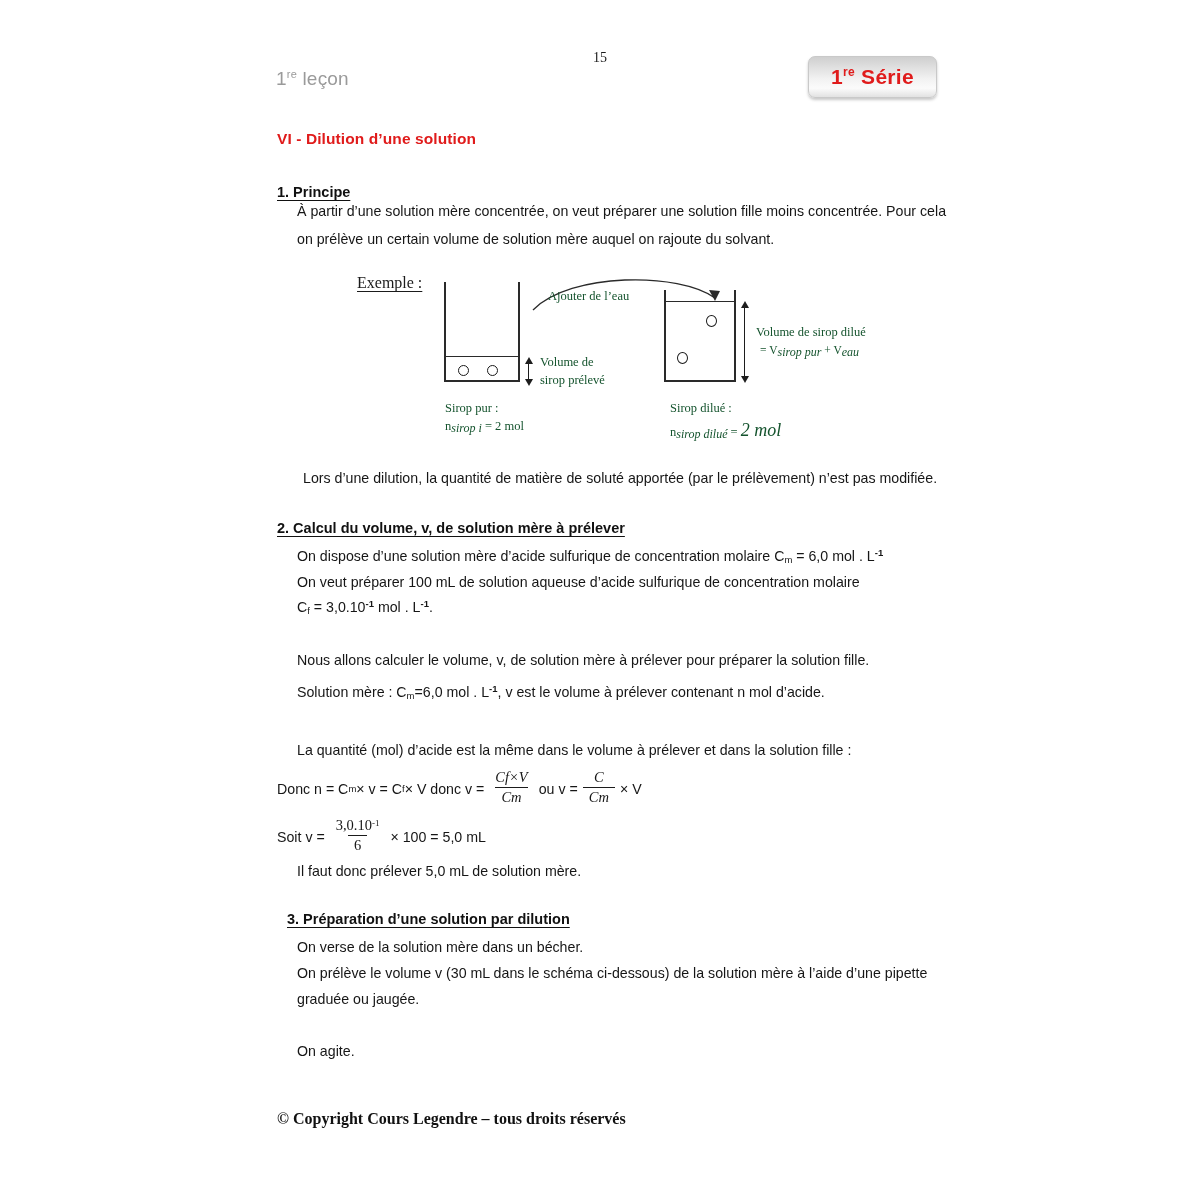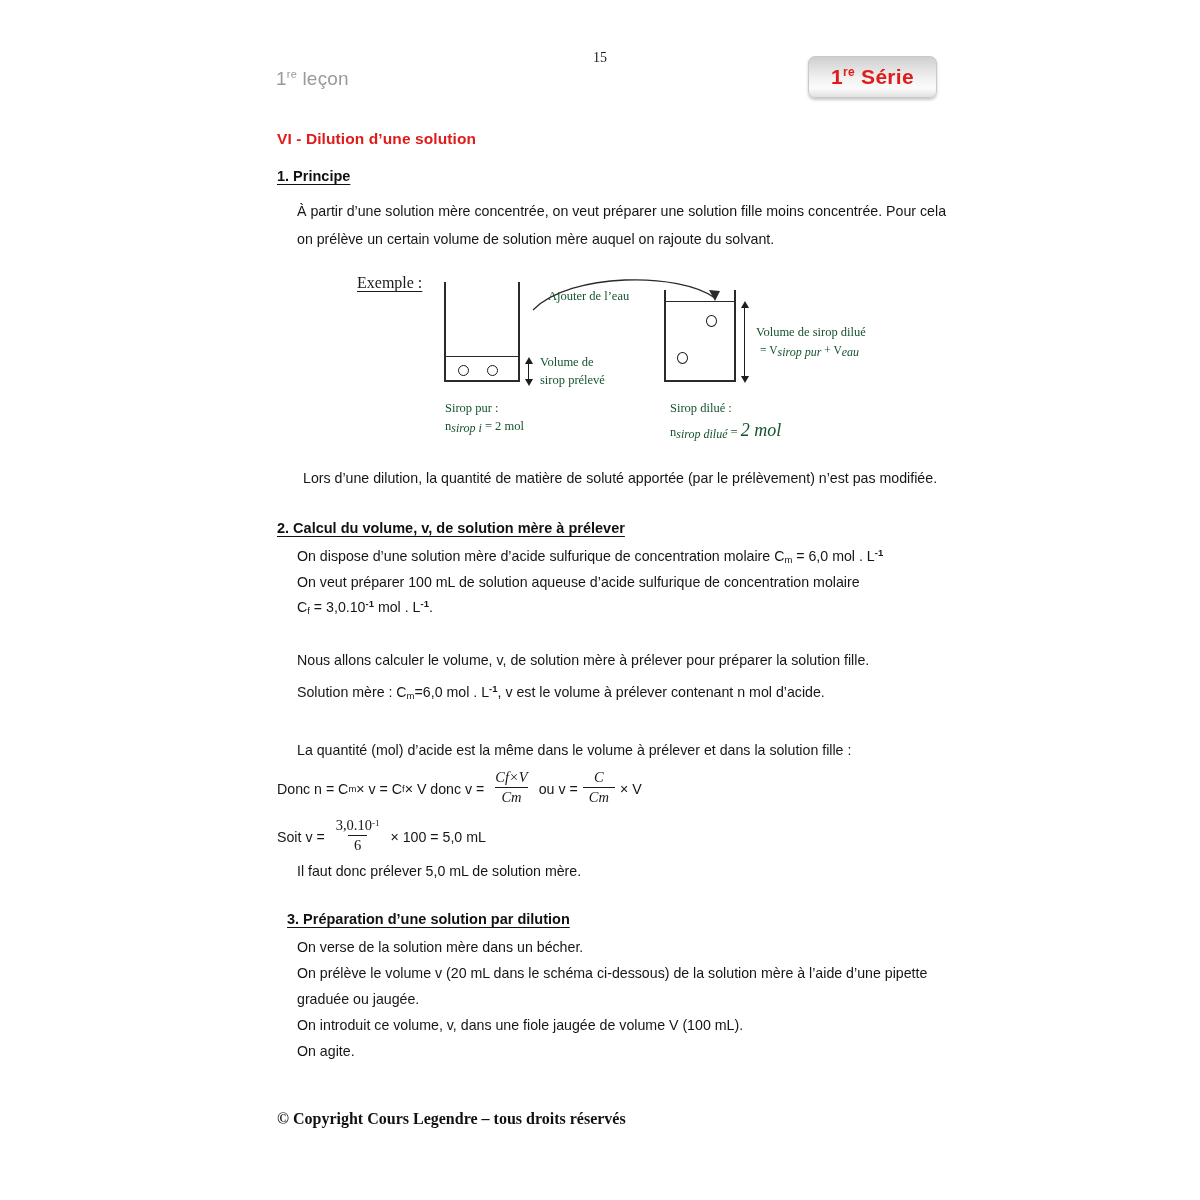--- a/index.html
+++ b/index.html
@@ -221,21 +221,21 @@
   </div>
 
   <div class="page-number">15</div>
 
   <div class="series-badge">
     <span class="badge-text"><span>1</span><sup>re</sup><span> Série</span></span>
   </div>
 
   <div class="section-title-red">VI - Dilution d’une solution</div>
 
-  <div class="abs sub-head" style="left:277px; top:168px;text-decoration:underline;">1. Principe</div>
+  <div class="abs sub-head" style="left:277px; top:184px;text-decoration:underline;">1. Principe</div>
   <div class="abs para" style="left:277px; top:200px; width:660px;">À partir d’une solution mère concentrée, on veut préparer une solution fille moins concentrée. Pour cela</div>
   <div class="abs para" style="left:277px; top:228px; width:660px;">on prélève un certain volume de solution mère auquel on rajoute du solvant.</div>
 
   <div class="figure">
 
     <div class="fig-exemple">Exemple :</div>
 
     <svg class="abs" style="left:190px; top:8px;" width="200" height="42" viewBox="0 0 200 42">
       <path d="M3 40 C 40 2, 150 2, 185 28" fill="none" stroke="#2a2a2a" stroke-width="1.3"></path>
       <polygon points="185,31 179,20 190,21" fill="#2a2a2a"></polygon>
@@ -316,20 +316,19 @@
       <span class="num"><span>3,0.10</span><sup>-1</sup></span>
       <span class="den">6</span>
     </span>
     <span> × 100 = 5,0 mL</span>
   </div>
 
   <div class="abs para" style="left:277px; top:860px;">Il faut donc prélever 5,0 mL de solution mère.</div>
 
   <div class="abs sub-head" style="left:287px; top:911px;">3. Préparation d’une solution par dilution</div>
   <div class="abs para" style="left:277px; top:936px;">On verse de la solution mère dans un bécher.</div>
-  <div class="abs para" style="left:277px; top:962px;">On prélève le volume v (20 mL dans le schéma ci-dessous) de la solution mère à l’aide d’une pipette</div>
+  <div class="abs para" style="left:277px; top:962px;">On prélève le volume v (30 mL dans le schéma ci-dessous) de la solution mère à l’aide d’une pipette</div>
   <div class="abs para" style="left:277px; top:988px;">graduée ou jaugée.</div>
-  <div class="abs para" style="left:277px; top:1014px;">On introduit ce volume, v, dans une fiole jaugée de volume V (100 mL).</div>
   <div class="abs para" style="left:277px; top:1040px;">On agite.</div>
 
   <div class="footer">© Copyright Cours Legendre – tous droits réservés</div>
 
 </div>
 
 </body></html>

